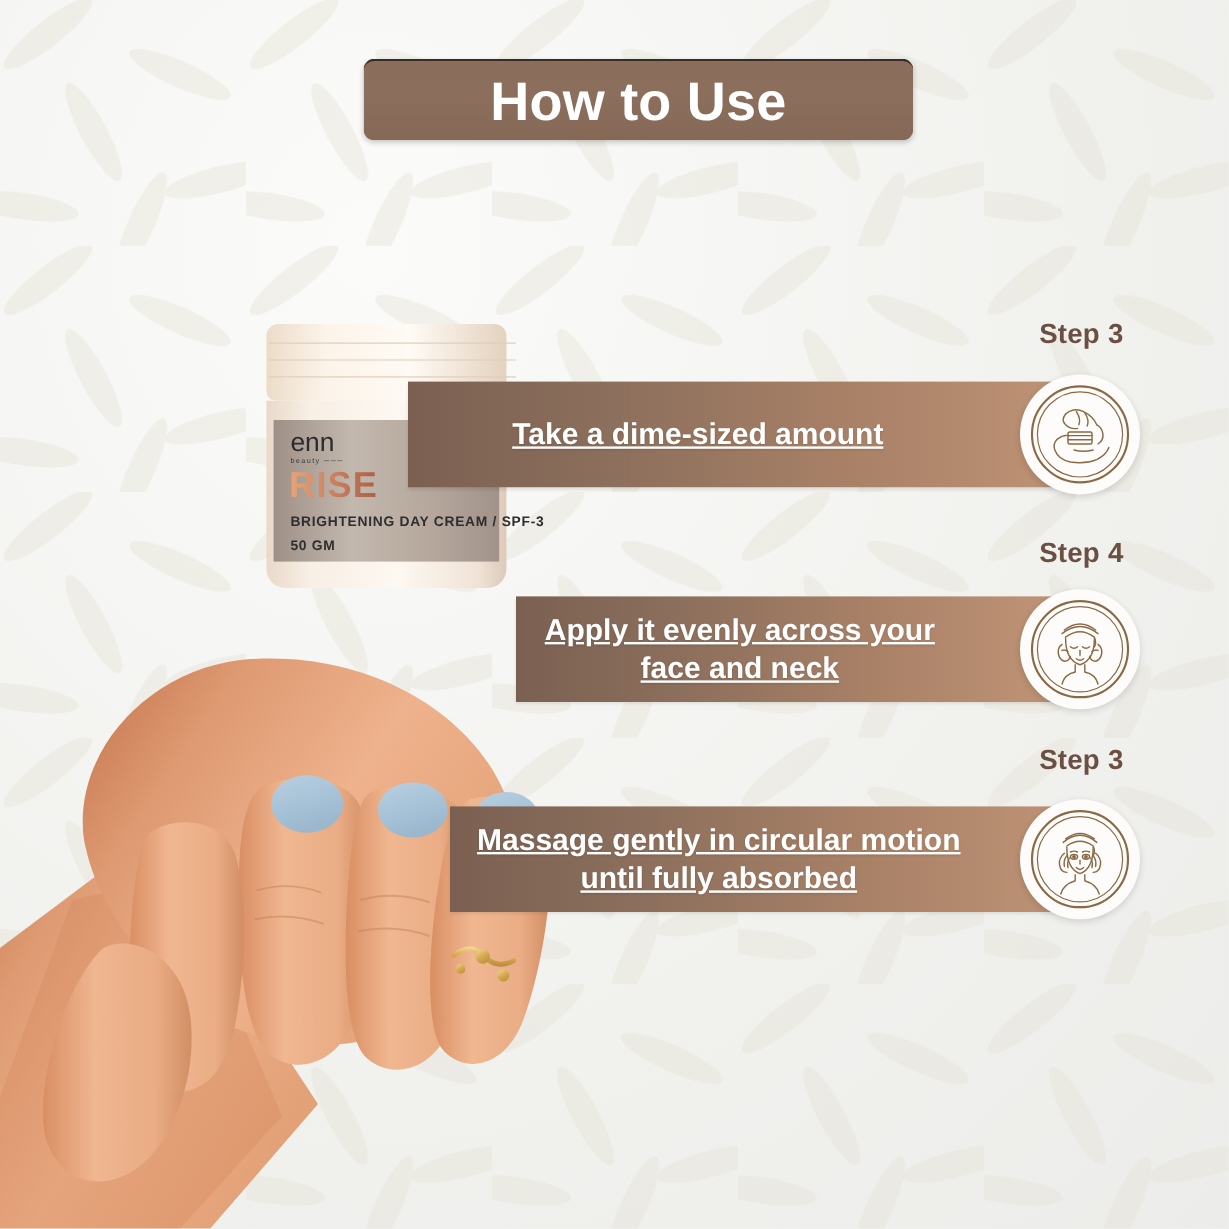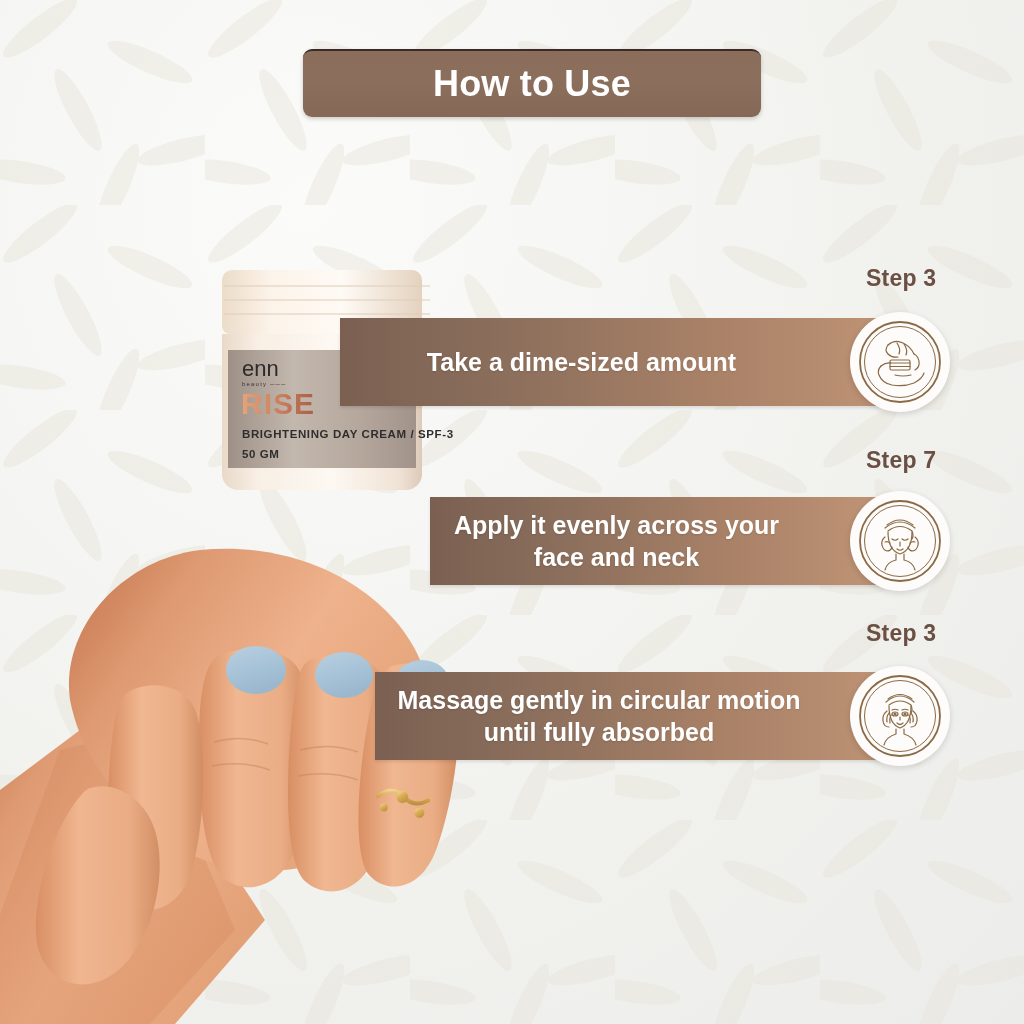--- a/index.html
+++ b/index.html
@@ -25,21 +25,21 @@
     left:303px; top:49px;
     width:458px; height:68px;
     border-radius:9px;
     background:linear-gradient(180deg,#8a6d5b 0%, #8b6e5c 45%, #856856 100%);
     border-top:2px solid #3a2c24;
     box-shadow:0 2px 4px rgba(0,0,0,.18);
     display:flex; align-items:center; justify-content:center;
   }
   #header-title {
     color:#ffffff;
-    font-size:36px;
+    font-size:45px;
     font-weight:bold;
     letter-spacing:.2px;
     line-height:1;
   }
 
   
   #photo { position:absolute; left:0; top:230px; width:520px; height:794px; }
 
   
   .step-label {
@@ -59,20 +59,21 @@
   .step-text {
     color:#ffffff;
     font-size:25px;
     font-weight:bold;
     line-height:1.28;
     text-align:center;
     width:100%;
     padding-right:105px;
     padding-left:18px;
     text-shadow:0 1px 2px rgba(0,0,0,.12);
+    text-decoration:underline;
   }
   .step-icon {
     position:absolute;
     width:100px; height:100px;
     border-radius:50%;
     background:#fdfcfa;
     box-shadow:0 2px 6px rgba(0,0,0,.14);
     display:flex; align-items:center; justify-content:center;
   }
   .step-icon svg { display:block; }
@@ -253,21 +254,21 @@
       <rect x="33" y="41" width="20" height="10" rx="1.5"></rect>
       <path d="M33,44 h20 M33,47.5 h20"></path>
 
       <path d="M24,47 q-4,4 -2,9 q3,8 13,10 q12,2 22,-2 q8,-4 10,-10"></path>
       <path d="M24,47 q5,-4 10,-3"></path>
       <path d="M38,56 q8,2 16,0"></path>
     </g>
   </svg>
 </div>
 
-<div class="step-label" id="step-2-label">Step 7</div>
+<div class="step-label" id="step-2-label">Step 4</div>
 <div class="step-bar" id="step-2-bar">
   <div class="step-text">
     <span>Apply it evenly across your</span><br>
     <span>face and neck</span>
   </div>
 </div>
 <div class="step-icon" id="step-2-icon">
   <svg width="86" height="86" viewBox="0 0 86 86">
     <circle cx="43" cy="43" r="40" fill="none" stroke="#8a6a45" stroke-width="1.8"></circle>
     <circle cx="43" cy="43" r="35.5" fill="none" stroke="#8a6a45" stroke-width="1"></circle>

